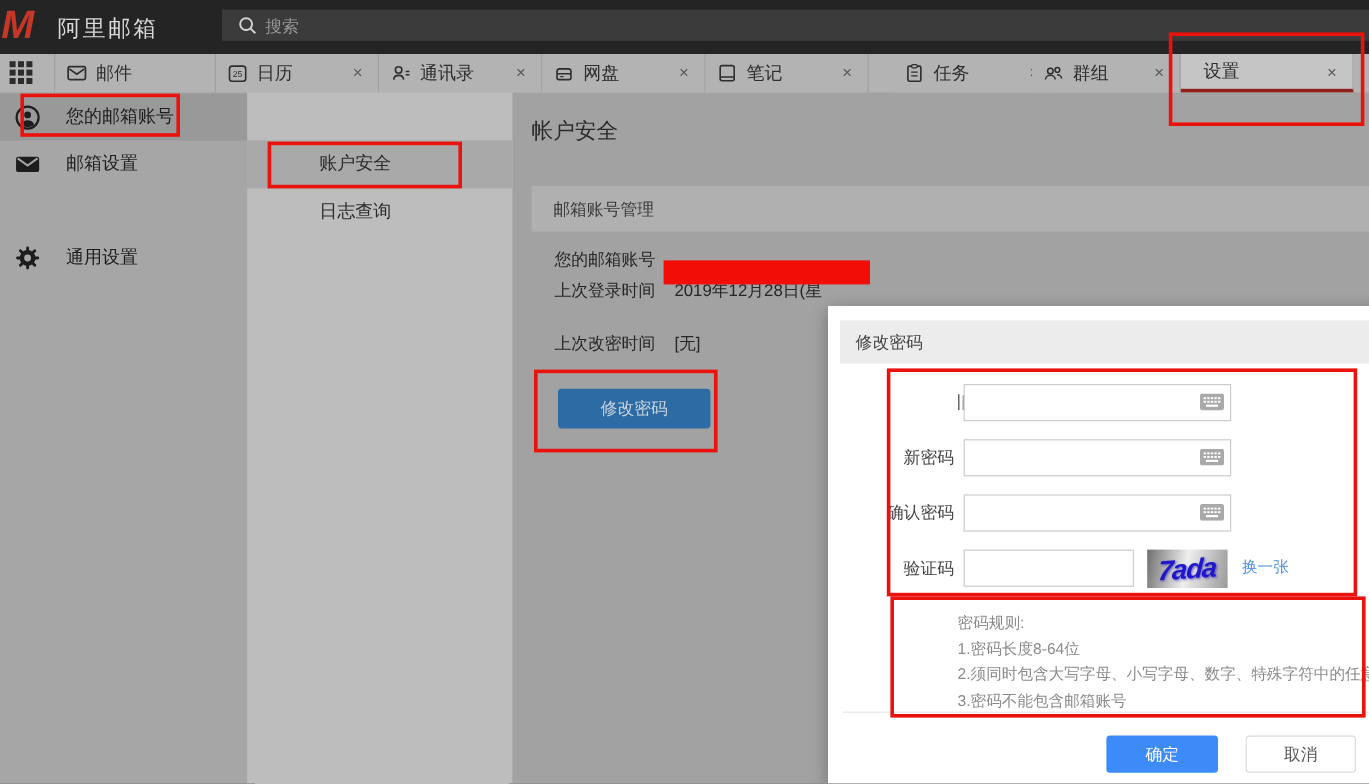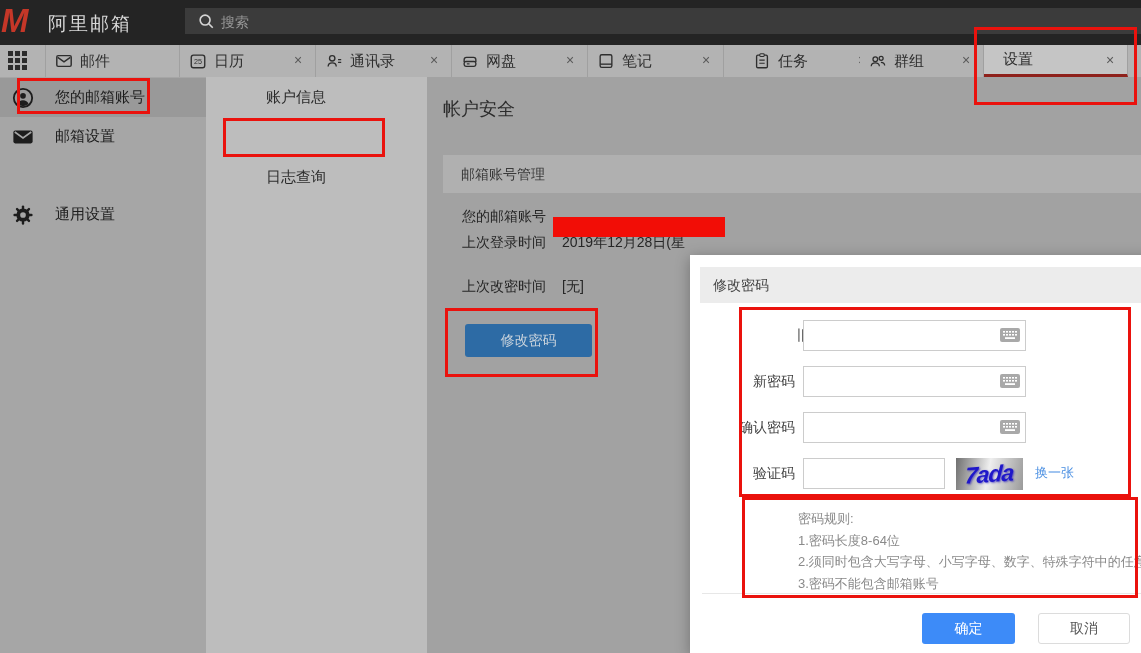--- a/index.html
+++ b/index.html
@@ -219,21 +219,21 @@
               <circle cx="12" cy="12" r="7.2"></circle>
             </g>
             <circle cx="12" cy="12" r="3.1" fill="#a6a6a6"></circle>
           </svg>
         </span>
         <span class="slabel">通用设置</span>
       </div>
     </div>
 
   <div id="subsidebar" class="abs">
-      <div class="ssb-item" style="top: 0px;">账户信息</div>
+      <div class="ssb-item selected" style="top: 40px;">账户安全</div>
       <div class="ssb-item" style="top: 80px;">日志查询</div>
     </div>
 
   <div id="page-title" class="abs">帐户安全</div>
   <div id="section-band" class="abs">邮箱账号管理</div>
   <div id="info-rows-host">
       <div class="info-row" style="top: 208px;"><span>您的邮箱账号</span><span class="ival"></span></div>
       <div class="info-row" style="top: 234px;"><span>上次登录时间</span><span class="ival">2019年12月28日(星</span></div>
       <div class="info-row" style="top: 278px;"><span>上次改密时间</span><span class="ival">[无]</span></div>
     </div>

